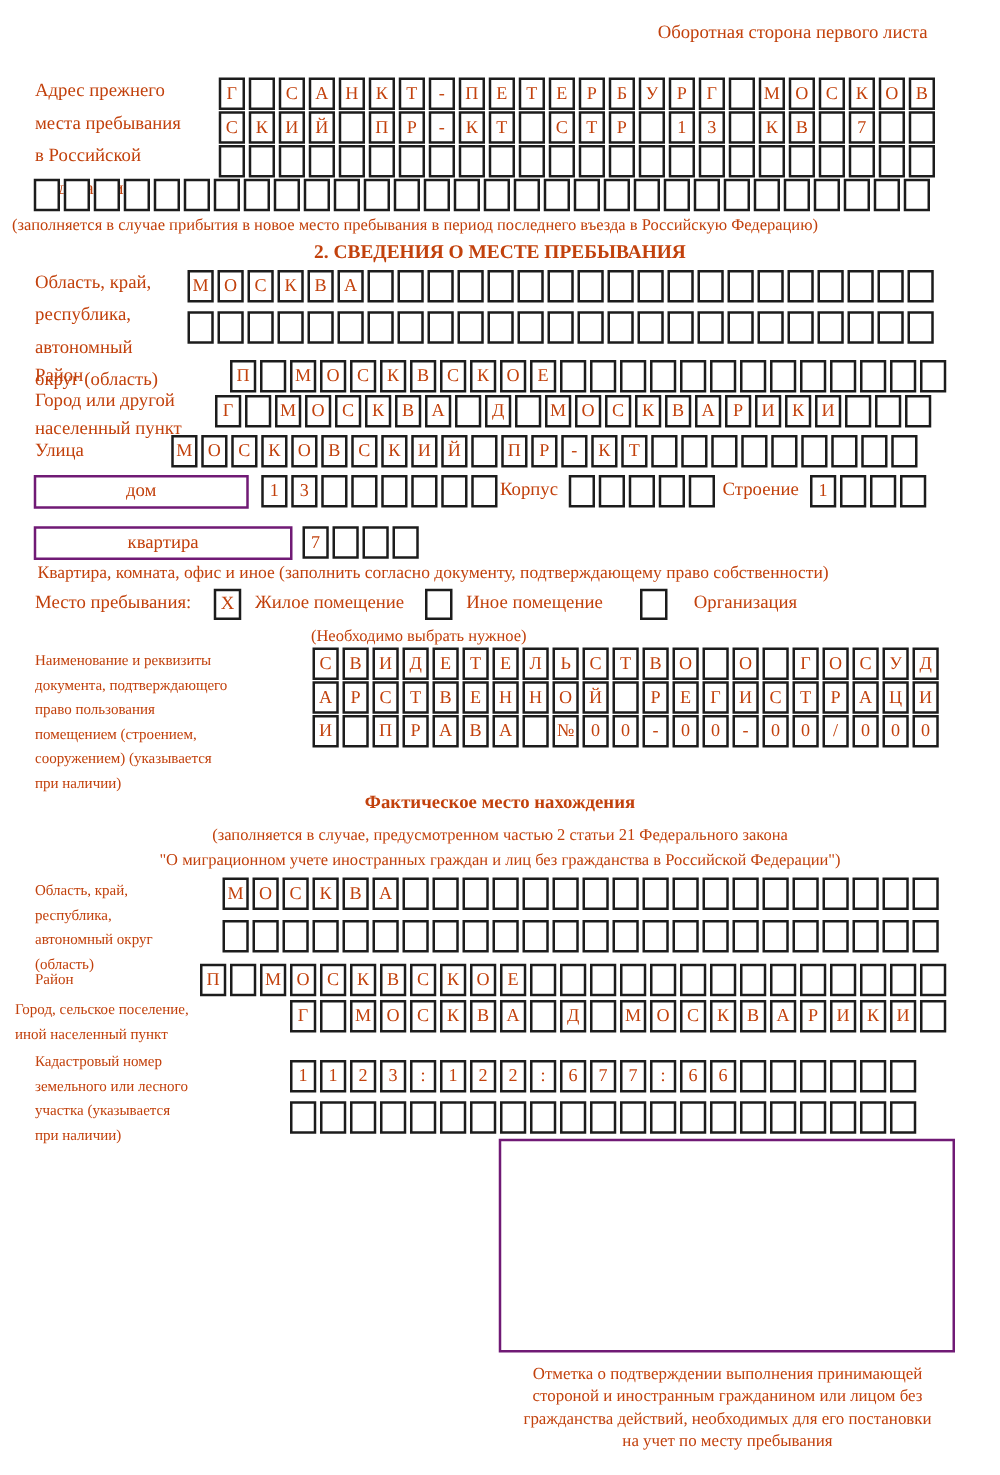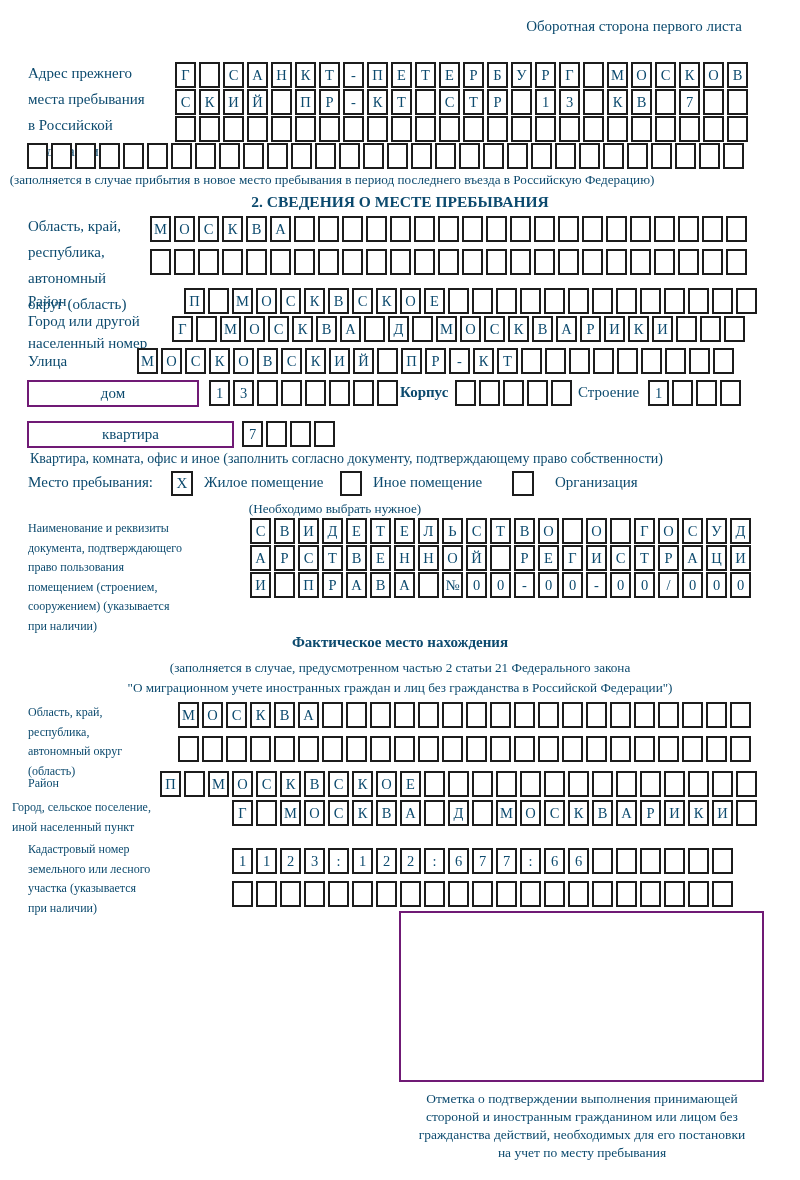--- a/index.html
+++ b/index.html
@@ -1,18 +1,18 @@
 <!DOCTYPE html>
 <html><head>
 <meta charset="utf-8">
 <style>
   html,body{margin:0;padding:0;background:#fff;}
   .page{
     position:relative;width:800px;height:1180px;background:#ffffff;
-    font-family:"Liberation Serif","DejaVu Serif",serif;color:#0c4a6e;
+    font-family:"Liberation Serif","DejaVu Serif",serif;color:#c2410c;
     overflow:hidden;
   }
   .abs{position:absolute;}
   .label{position:absolute;font-size:15px;line-height:26px;white-space:pre-line;}
   .label-tight{position:absolute;font-size:12px;line-height:19.5px;white-space:pre-line;}
   .caption{position:absolute;font-size:13.2px;}
   .center{text-align:center;}
   .boxrow{position:absolute;display:flex;gap:3px;}
   .cbox{
     box-sizing:border-box;flex:0 0 21px;width:21px;height:26px;
@@ -237,21 +237,21 @@
       <span class="cbox"></span>
       <span class="cbox"></span>
       <span class="cbox"></span>
       <span class="cbox"></span>
       <span class="cbox"></span>
       <span class="cbox"></span>
       <span class="cbox"></span>
     </div>
 
   <div class="label" style="left:28px;top:310px;line-height:22px;">Город или другой
-населенный номер</div>
+населенный пункт</div>
   <div class="boxrow" style="left:172px;top:316px;">
       <span class="cbox">Г</span>
       <span class="cbox"></span>
       <span class="cbox">М</span>
       <span class="cbox">О</span>
       <span class="cbox">С</span>
       <span class="cbox">К</span>
       <span class="cbox">В</span>
       <span class="cbox">А</span>
       <span class="cbox"></span>
@@ -305,21 +305,21 @@
   <div class="boxrow" style="left:209px;top:380px;">
       <span class="cbox">1</span>
       <span class="cbox">3</span>
       <span class="cbox"></span>
       <span class="cbox"></span>
       <span class="cbox"></span>
       <span class="cbox"></span>
       <span class="cbox"></span>
       <span class="cbox"></span>
     </div>
-  <div class="inline-label" style="left:400px;top:384px;font-weight:bold;">Корпус</div>
+  <div class="inline-label" style="left:400px;top:384px;">Корпус</div>
   <div class="boxrow" style="left:455px;top:380px;">
       <span class="cbox"></span>
       <span class="cbox"></span>
       <span class="cbox"></span>
       <span class="cbox"></span>
       <span class="cbox"></span>
     </div>
   <div class="inline-label" style="left:578px;top:384px;">Строение</div>
   <div class="boxrow" style="left:648px;top:380px;">
       <span class="cbox">1</span>

